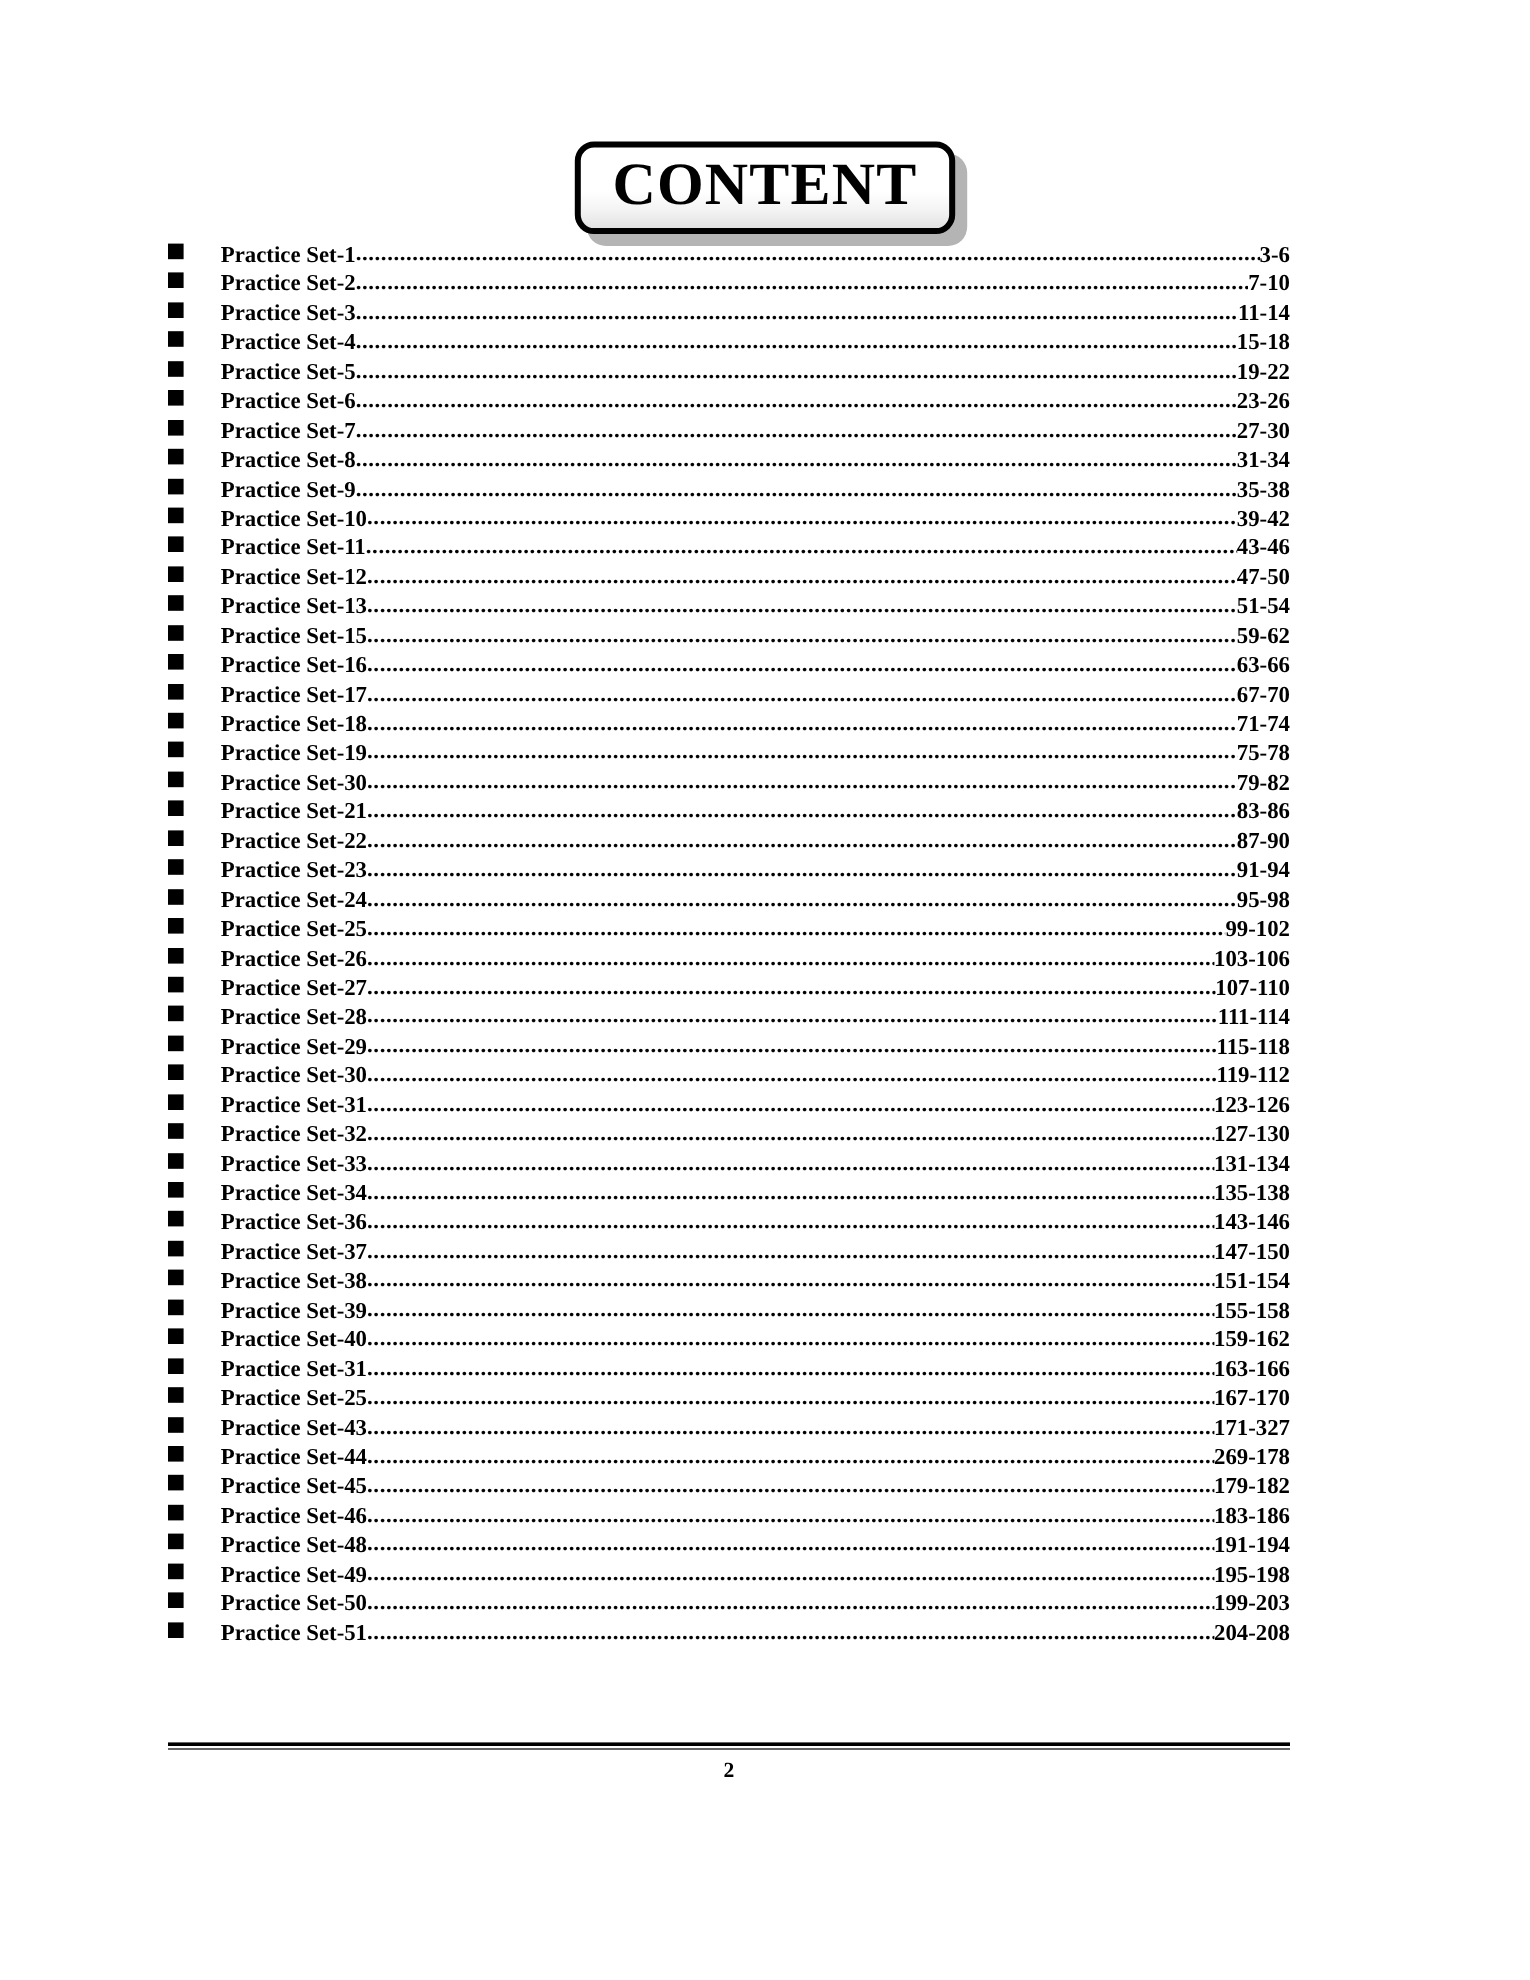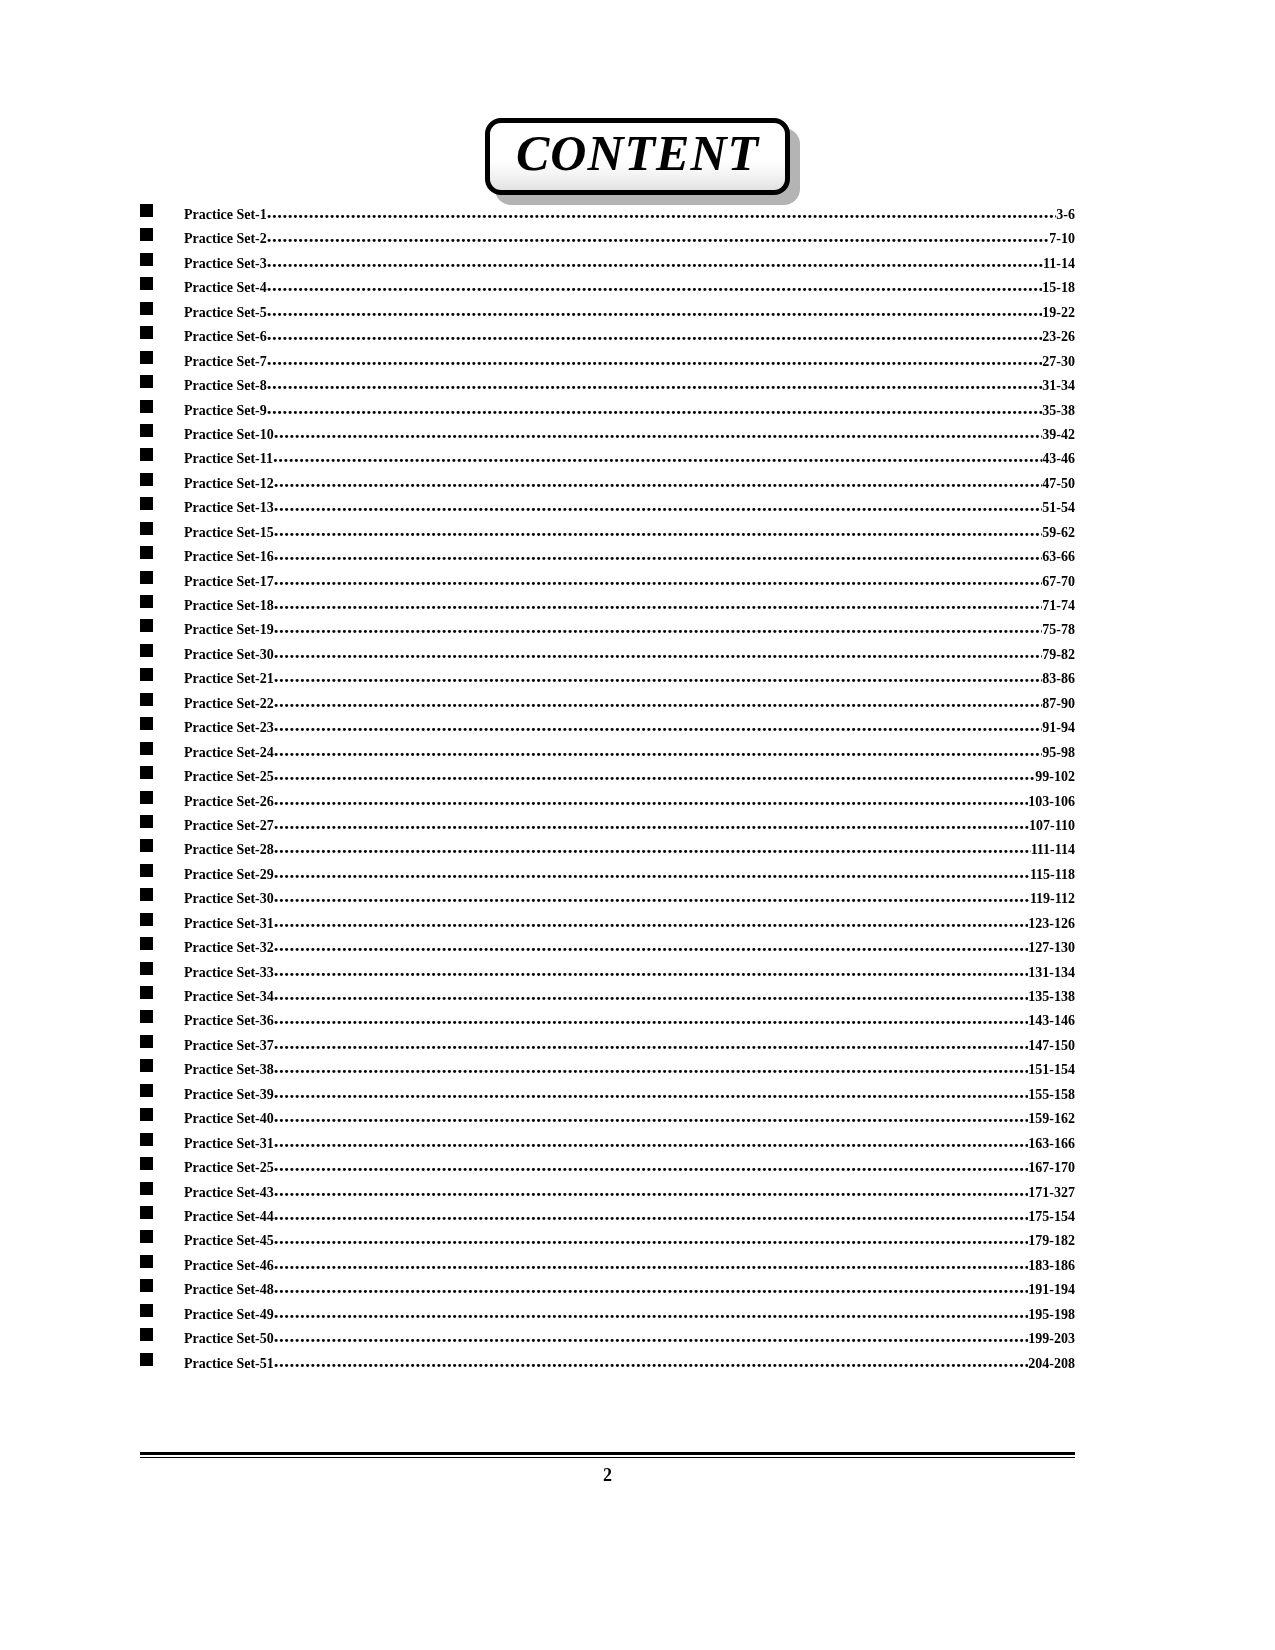--- a/index.html
+++ b/index.html
@@ -49,21 +49,20 @@
     z-index: 0;
   }
   .title-box {
     position: relative;
     z-index: 1;
     border: 5px solid #000000;
     border-radius: 16px;
     background: linear-gradient(to bottom, #ffffff 0%, #ffffff 55%, #f2f2f2 80%, #e2e2e2 100%);
     padding: 4px 26px 10px 26px;
     box-sizing: border-box;
-    font-style: italic;
   }
   .title-text {
     font-family: "Liberation Serif", "DejaVu Serif", serif;
     font-weight: bold;
     font-size: 50px;
     line-height: 1.05;
     letter-spacing: 1px;
     color: #000000;
     white-space: nowrap;
   }
@@ -73,21 +72,21 @@
     position: absolute;
     top: 201px;
     left: 140px;
     width: 935px;
   }
   .toc-row {
     display: flex;
     align-items: baseline;
     height: 24.45px;
     font-weight: bold;
-    font-size: 14px;
+    font-size: 19px;
     line-height: 24.45px;
     white-space: nowrap;
   }
   .bullet {
     flex: 0 0 auto;
     width: 13px;
     height: 13px;
     background: #000000;
     margin-right: 31px;
     position: relative;
@@ -402,21 +401,21 @@
       <div class="toc-row">
         <span class="bullet"></span>
         <span class="toc-label">Practice Set-43</span>
         <span class="leader"></span>
         <span class="toc-pages">171-327</span>
       </div>
       <div class="toc-row">
         <span class="bullet"></span>
         <span class="toc-label">Practice Set-44</span>
         <span class="leader"></span>
-        <span class="toc-pages">175-154</span>
+        <span class="toc-pages">269-178</span>
       </div>
       <div class="toc-row">
         <span class="bullet"></span>
         <span class="toc-label">Practice Set-45</span>
         <span class="leader"></span>
         <span class="toc-pages">179-182</span>
       </div>
       <div class="toc-row">
         <span class="bullet"></span>
         <span class="toc-label">Practice Set-46</span>

